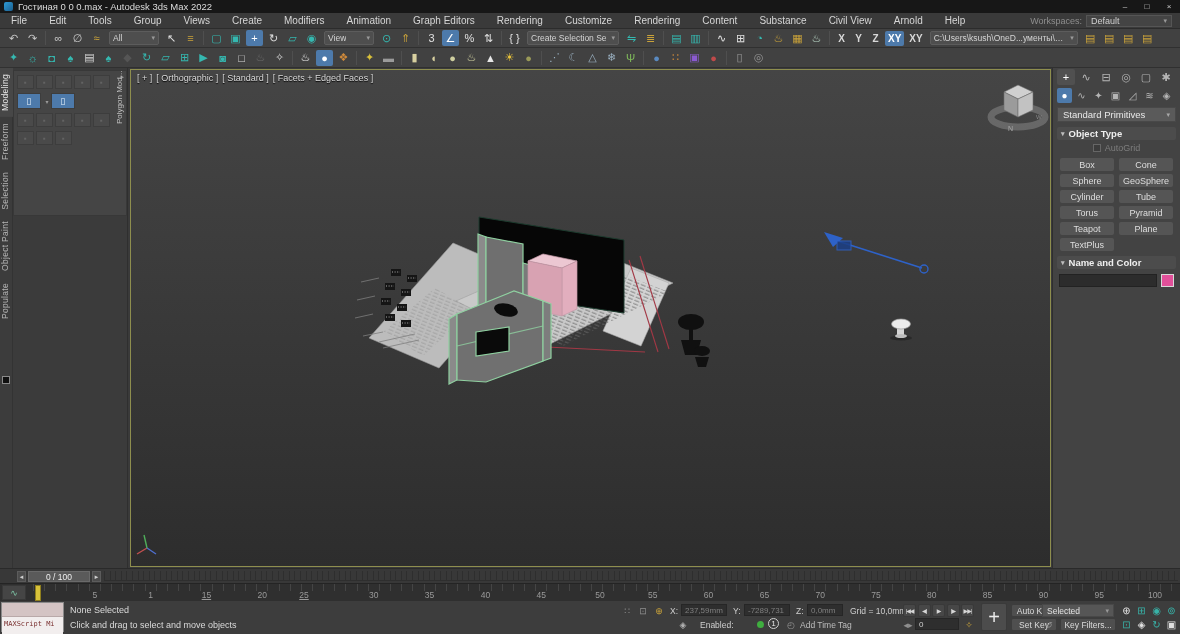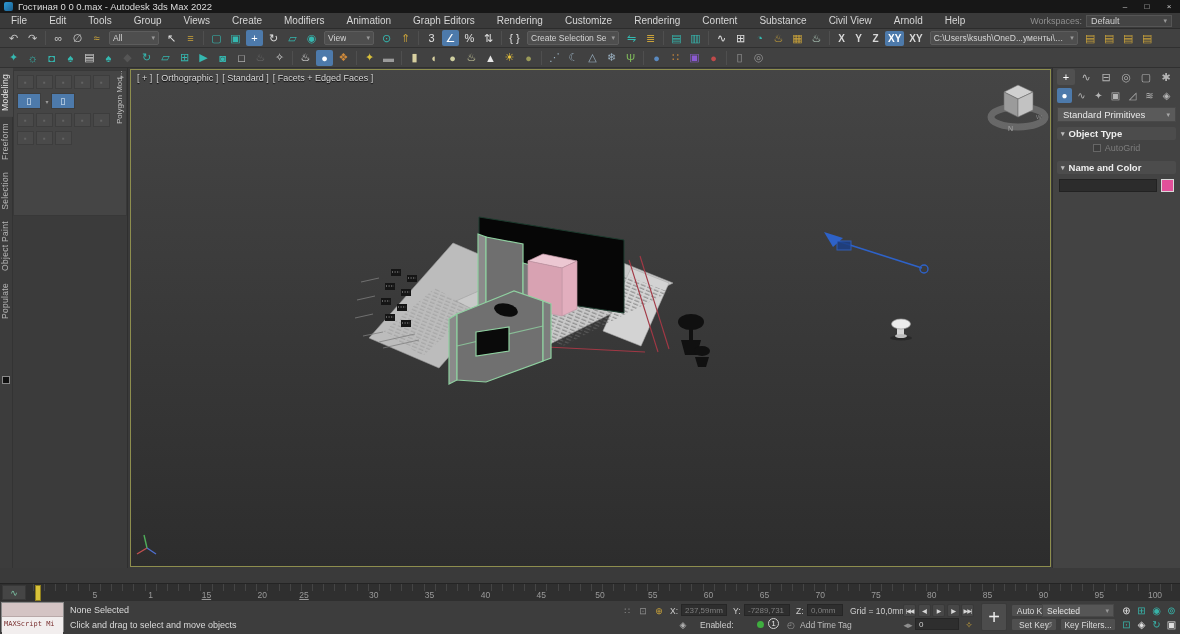--- a/index.html
+++ b/index.html
@@ -486,30 +486,49 @@
       <span style="font-size:7px;color:#a8a8a8">▾</span>
     </div>
     <div class="rollout">
       <span class="tri">▾</span>
       <span>Object Type</span>
     </div>
     <div class="autogrid">
       <span class="cb"></span>
       <span>AutoGrid</span>
     </div>
+    <div class="obj-grid">
+        <div class="obj-btn">Box</div>
+        <div class="obj-btn">Cone</div>
+        <div class="obj-btn">Sphere</div>
+        <div class="obj-btn">GeoSphere</div>
+        <div class="obj-btn">Cylinder</div>
+        <div class="obj-btn">Tube</div>
+        <div class="obj-btn">Torus</div>
+        <div class="obj-btn">Pyramid</div>
+        <div class="obj-btn">Teapot</div>
+        <div class="obj-btn">Plane</div>
+        <div class="obj-btn">TextPlus</div>
+      </div>
     <div class="rollout">
       <span class="tri">▾</span>
       <span>Name and Color</span>
     </div>
     <div class="name-row">
       <div class="name-input"></div>
       <div class="swatch" style="background: rgb(226, 80, 154);"></div>
     </div>
   </div>
 
+  <div class="rulerrow">
+    <div class="ruler-ticks"></div>
+    <div class="ts-arrow" style="left:17px">◄</div>
+    <div class="ts-box">0 / 100</div>
+    <div class="ts-arrow" style="left:92px">►</div>
+  </div>
 
   <div class="trackbar">
     <div class="tb-ticks"></div>
     <div class="mini-curve">∿</div>
     <div class="caret"></div>
     <div>
         <span class="tick-label" style="left: 94.8px;">5</span>
         <span class="tick-label" style="left: 150.6px;">1</span>
         <span class="tick-label" style="left: 206.4px; text-decoration: underline;">15</span>
         <span class="tick-label" style="left: 262.2px;">20</span>

